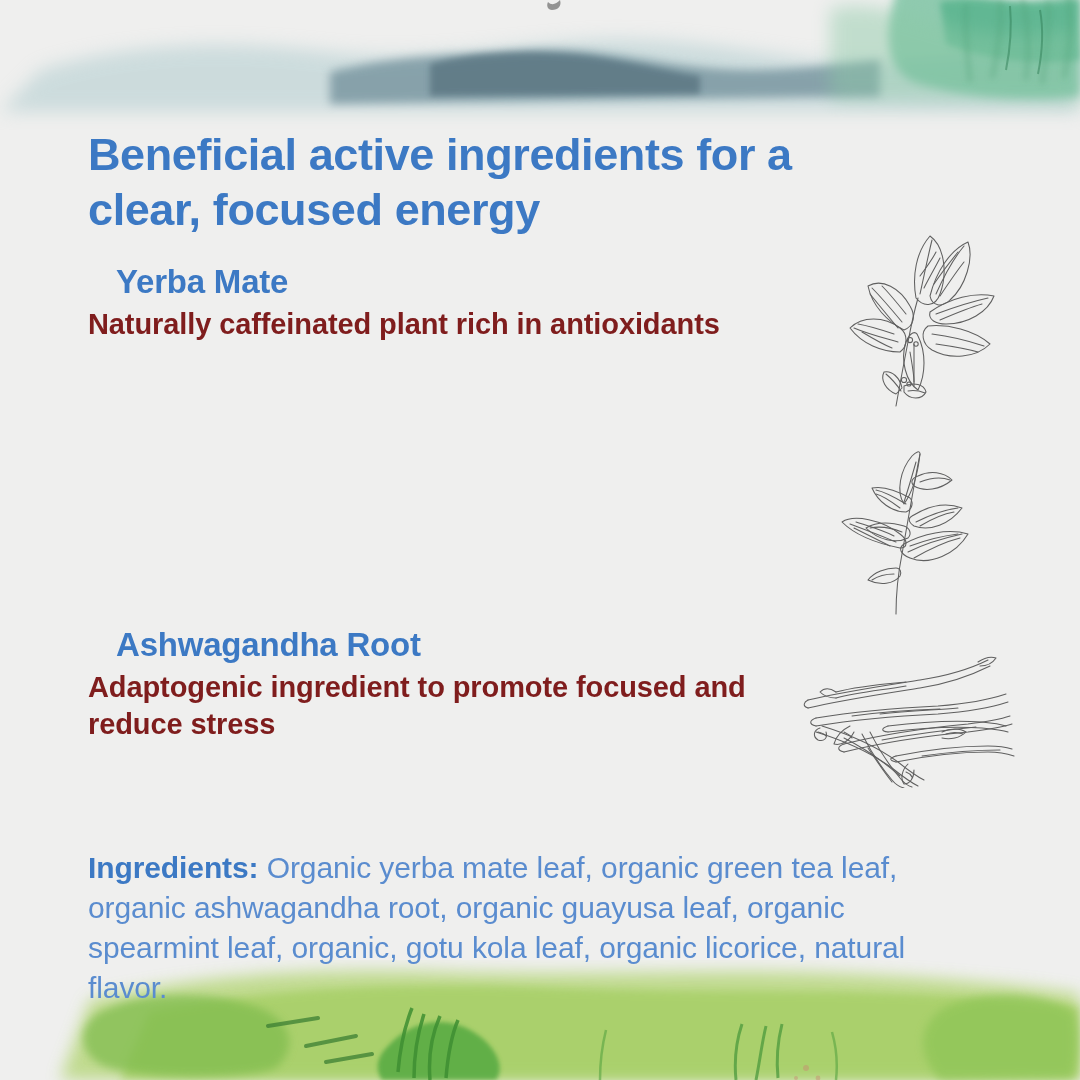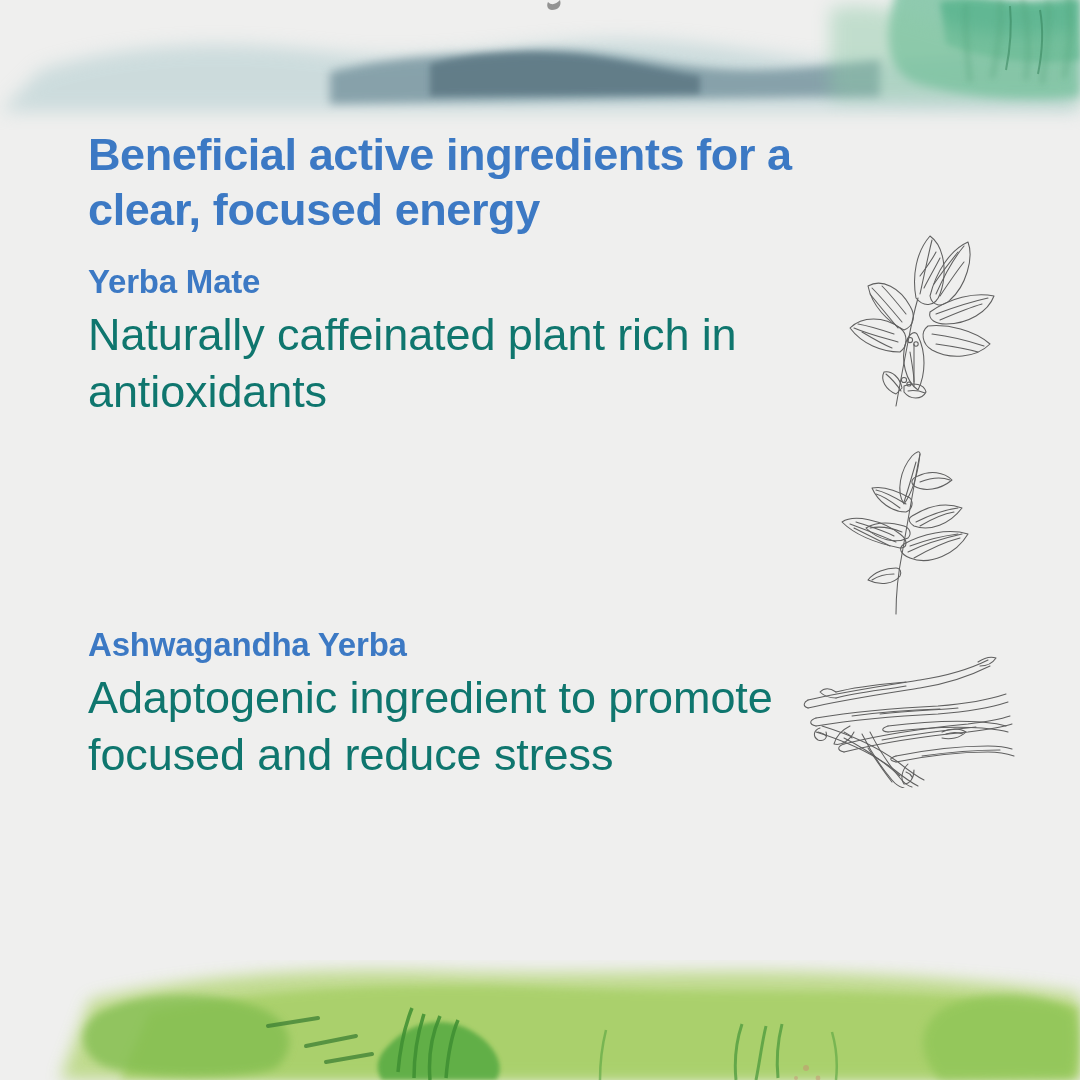--- a/index.html
+++ b/index.html
@@ -66,25 +66,26 @@
   #ing-1 { top: 443px; }
   #ing-2 { top: 625px; }
 
   .ing-name {
     color: #3c79c4;
     font-weight: bold;
     font-size: 33px;
     line-height: 1.2;
     letter-spacing: -0.2px;
     margin-bottom: 4px;
+    margin-left: 28px;
   }
   .ing-desc {
-    color: #0f766e;
-    font-weight: 400;
-    font-size: 45px;
+    color: #7f1d1d;
+    font-weight: 700;
+    font-size: 29px;
     line-height: 1.28;
     letter-spacing: -0.1px;
   }
 
   #ingredients-block {
     position: absolute;
     left: 88px;
     top: 818px;
     width: 862px;
     color: #5a8ccf;
@@ -215,24 +216,25 @@
 
     <h1 id="page-title">Beneficial active ingredients for a clear, focused energy</h1>
 
     <div class="ingredient" id="ing-0">
       <div class="ing-name">Yerba Mate</div>
       <div class="ing-desc">Naturally caffeinated plant rich in antioxidants</div>
     </div>
 
 
     <div class="ingredient" id="ing-2">
-      <div class="ing-name">Ashwagandha Yerba</div>
+      <div class="ing-name">Ashwagandha Root</div>
       <div class="ing-desc">Adaptogenic ingredient to promote focused and reduce stress</div>
     </div>
 
+    <p id="ingredients-block"><span id="ingredients-label">Ingredients:</span><span> Organic yerba mate leaf, organic green tea leaf, organic ashwagandha root, organic guayusa leaf, organic spearmint leaf, organic, gotu kola leaf, organic licorice, natural flavor.</span></p>
   </div>
 
   <svg class="botanical" id="art-yerba-mate" viewBox="0 0 190 190">
     <g fill="none" stroke="#5f5f5f" stroke-width="1.05" stroke-linecap="round" stroke-linejoin="round">
 
       <path d="M70,182 C74,160 78,138 82,118 C85,102 88,88 92,74"></path>
 
       <path d="M70,170 C60,166 54,156 58,148 C66,146 74,154 76,164 Z"></path>
       <path d="M60,150 C66,155 71,161 75,167"></path>
       <path d="M78,162 C88,158 98,160 100,168 C96,176 84,176 78,168 Z"></path>

